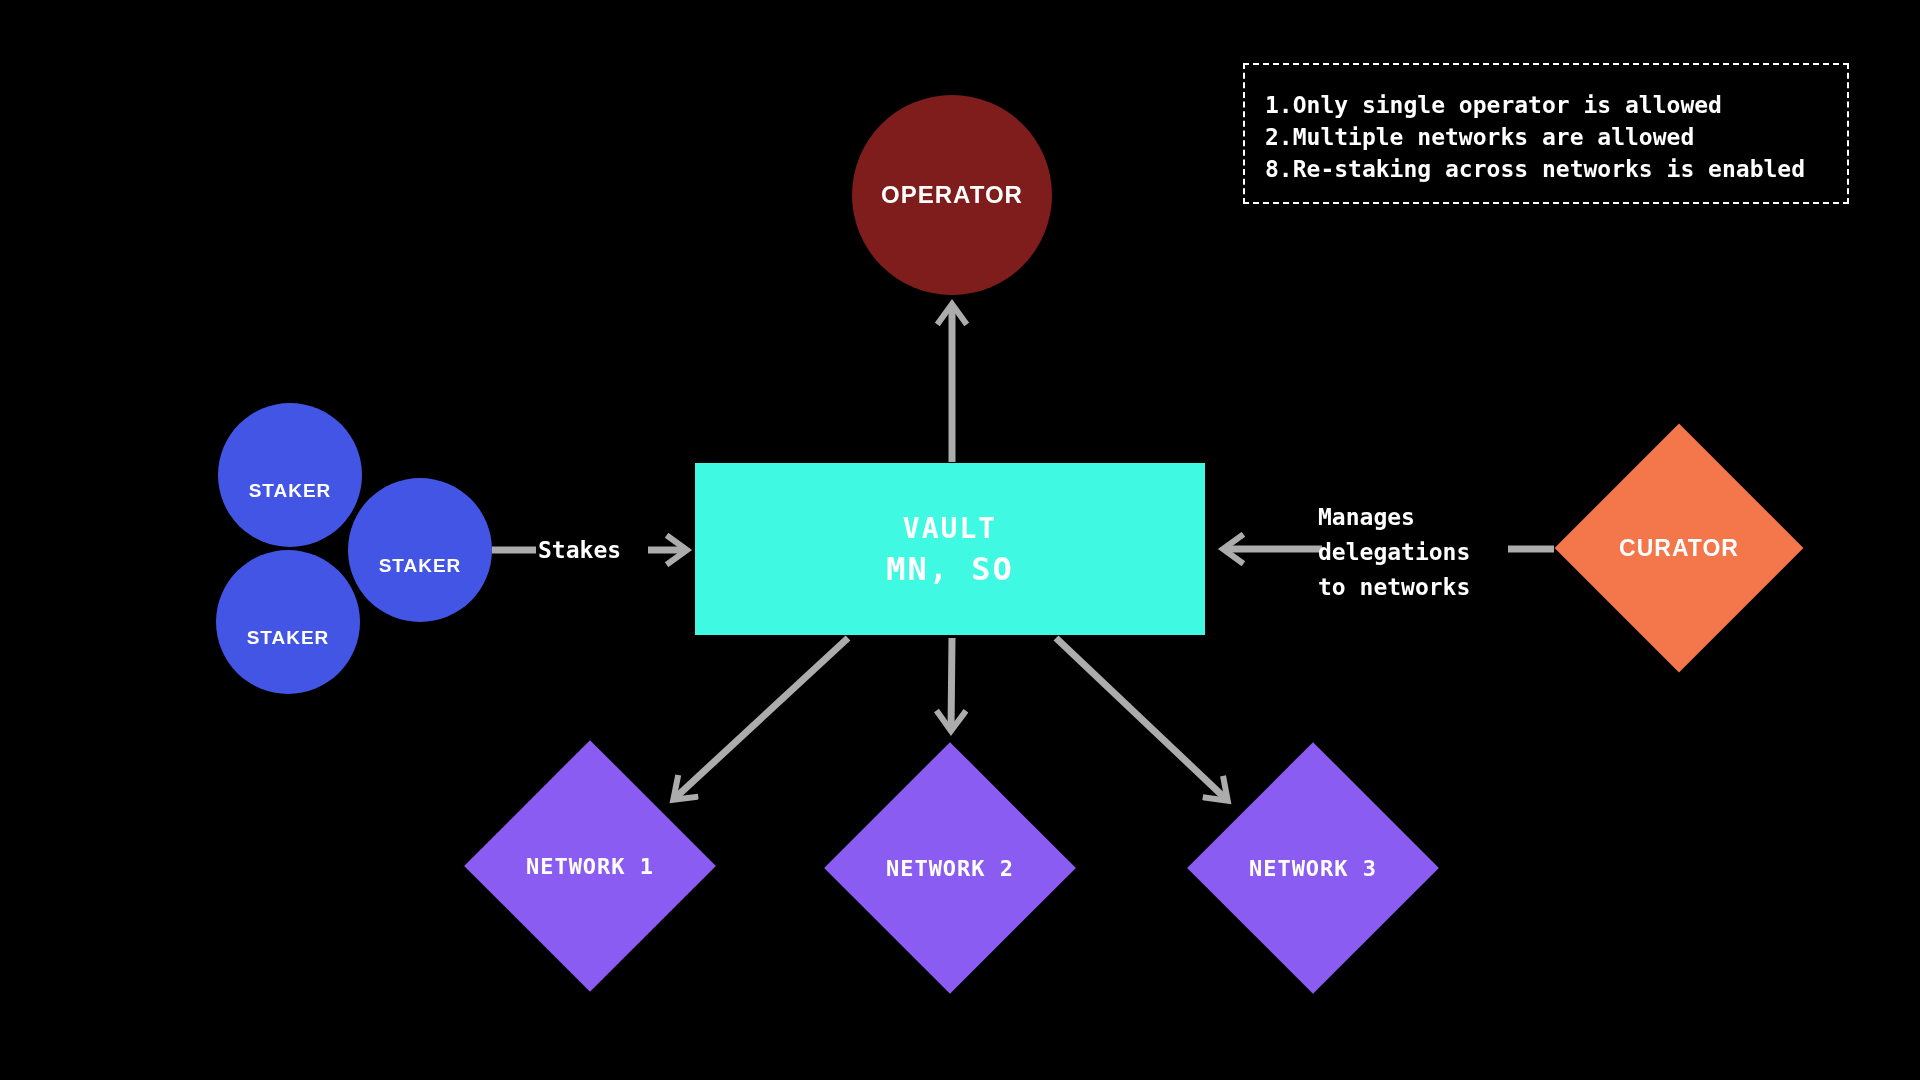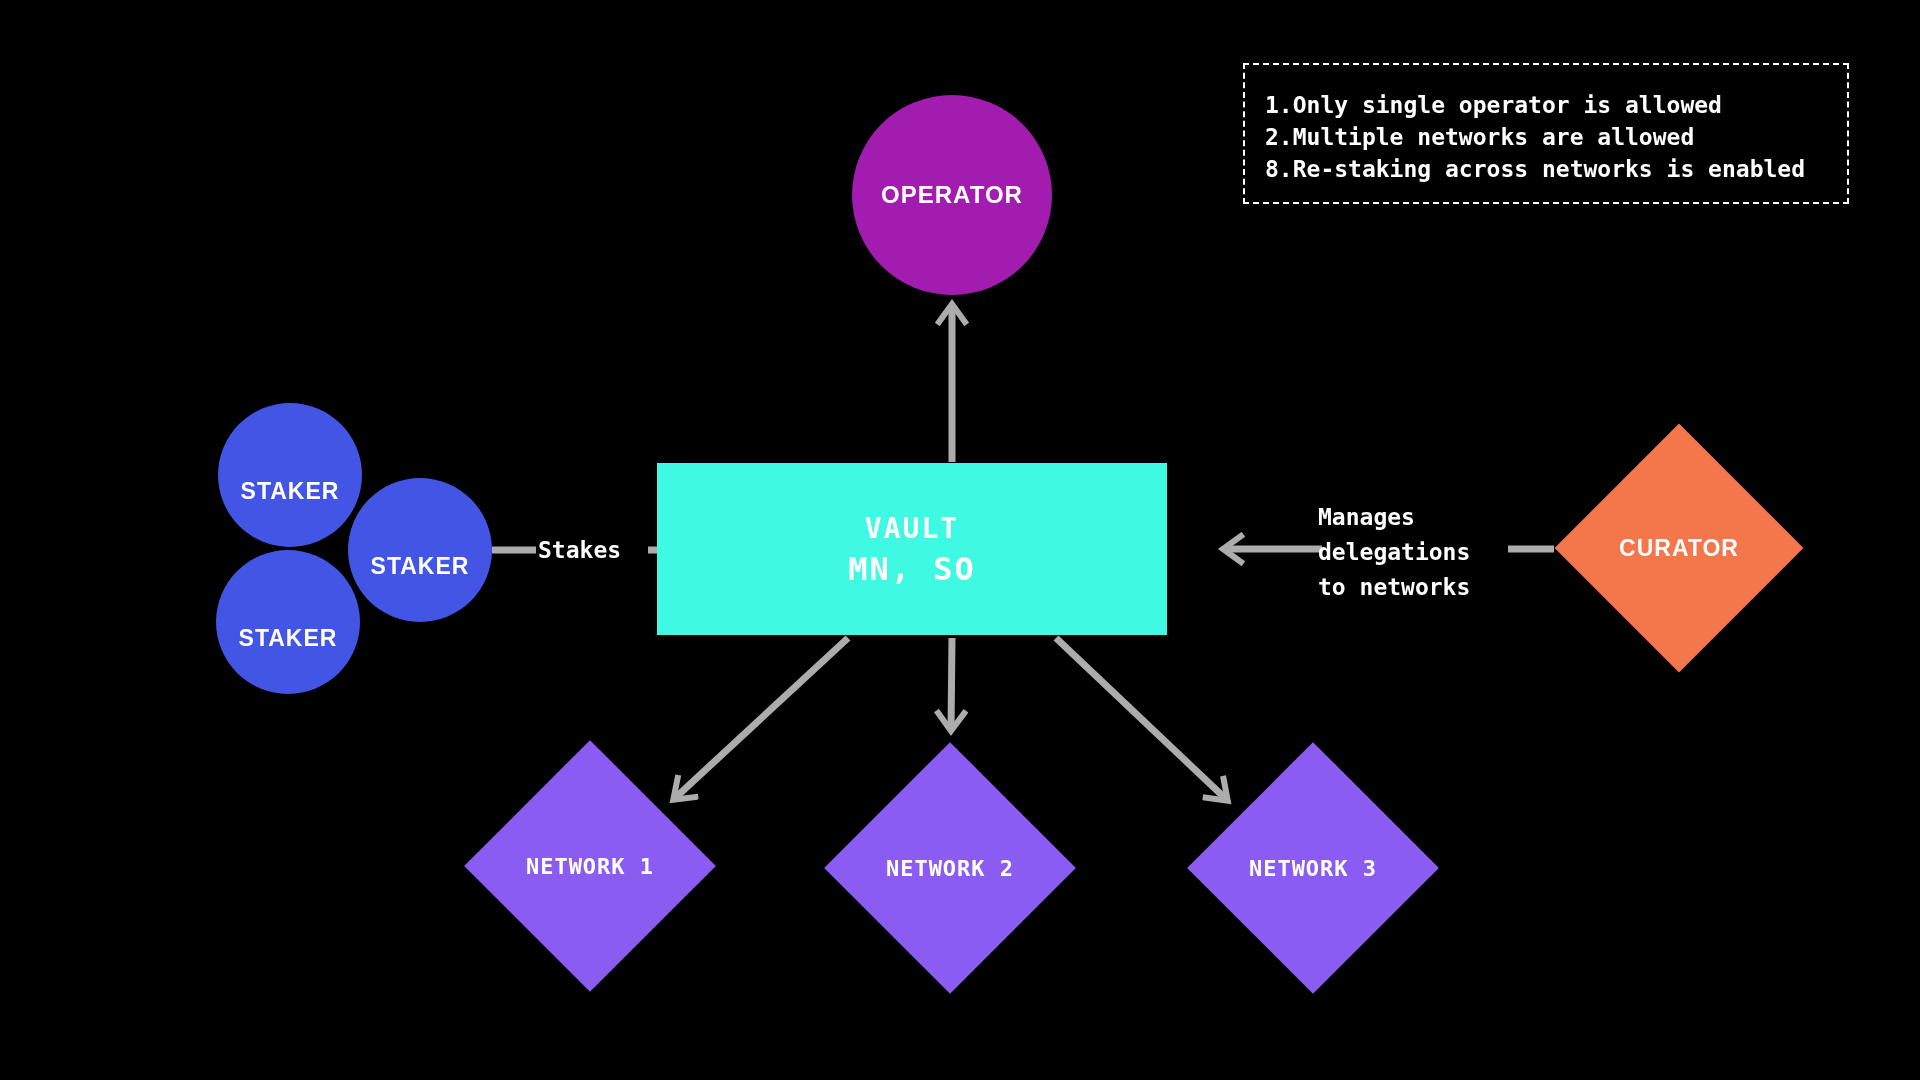--- a/index.html
+++ b/index.html
@@ -6,28 +6,28 @@
   html, body { width: 1920px; height: 1080px; background: #000000; overflow: hidden; }
   body { position: relative; font-family: "DejaVu Sans Mono", monospace; }
 
   .canvas { position: absolute; inset: 0; width: 1920px; height: 1080px; }
 
   
   .node { position: absolute; display: flex; align-items: center; justify-content: center; }
 
   .circle { border-radius: 50%; }
 
-  .op-circle { left: 852px; top: 95px; width: 200px; height: 200px; background: #a21caf; }
+  .op-circle { left: 852px; top: 95px; width: 200px; height: 200px; background: #7f1d1d; }
 
   .staker-circle { width: 144px; height: 144px; background: #4355E5; }
   .staker-1 { left: 218px; top: 403px; }
   .staker-2 { left: 348px; top: 478px; }
   .staker-3 { left: 216px; top: 550px; }
 
-  .vault-rect { left: 657px; top: 463px; width: 510px; height: 172px; background: #3FF9E3;
+  .vault-rect { left: 695px; top: 463px; width: 510px; height: 172px; background: #3FF9E3;
                 flex-direction: column; }
 
   .diamond { background: transparent; }
   .diamond .diamond-bg { position: absolute; inset: 0; transform: rotate(45deg); }
   .diamond span { position: relative; z-index: 1; }
 
   .curator-diamond { left: 1591px; top: 460px; width: 176px; height: 176px; }
   .curator-diamond .diamond-bg { background: #F3774A; }
 
   .network-diamond { width: 178px; height: 178px; }
@@ -35,21 +35,21 @@
   .network-1 { left: 501px; top: 777px; }
   .network-2 { left: 861px; top: 779px; }
   .network-3 { left: 1224px; top: 779px; }
 
   
   .lbl-sans { font-family: "Liberation Sans", sans-serif; font-weight: bold; color: #FFFFFF;
               letter-spacing: 1px; }
   .lbl-mono { font-family: "DejaVu Sans Mono", monospace; font-weight: bold; color: #FFFFFF; }
 
   .op-circle .lbl-sans { font-size: 24px; }
-  .staker-circle .lbl-sans { font-size: 23px; margin-top: 32px; }
+  .staker-circle .lbl-sans { font-size: 19px; margin-top: 32px; }
   .curator-diamond .lbl-sans { font-size: 23px; }
 
   .vault-title { font-size: 28px; letter-spacing: 2px; line-height: 40px; }
   .vault-sub   { font-size: 32px; letter-spacing: 2px; line-height: 40px; }
   .network-diamond .lbl-mono { font-size: 22px; letter-spacing: 1px; }
 
   
   .edge-label { position: absolute; color: #FFFFFF;
                 font-family: "DejaVu Sans Mono", monospace; font-weight: bold; }
   .stakes-label { left: 538px; top: 537px; width: 104px; font-size: 23px; }

